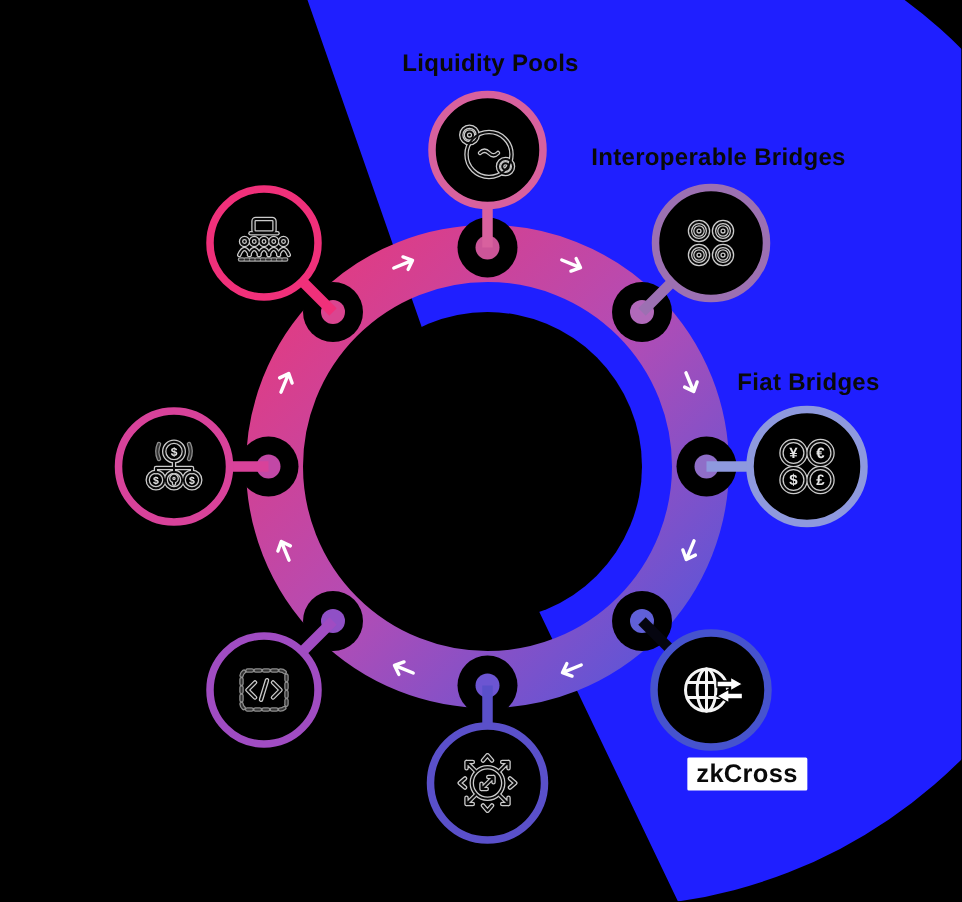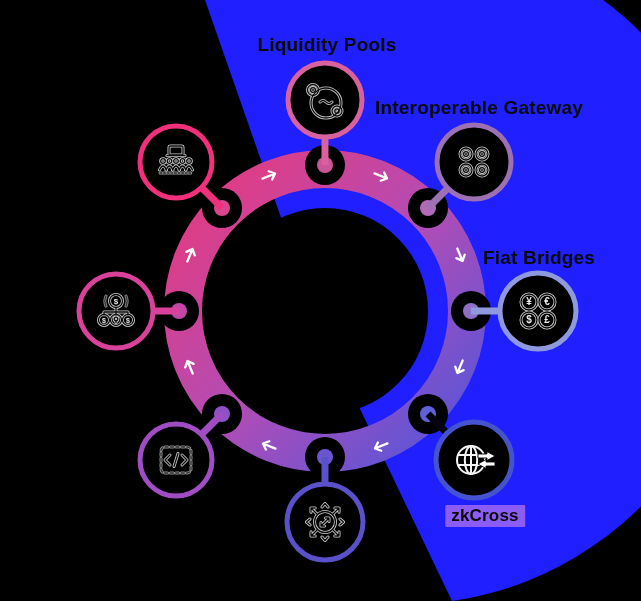--- a/index.html
+++ b/index.html
@@ -2,21 +2,21 @@
 <html><head>
 <meta charset="utf-8">
 <style>
   html,body{margin:0;padding:0;background:#000;}
   #stage{position:relative;width:641px;height:601px;background:#000;overflow:hidden;
          font-family:"Liberation Sans",sans-serif;}
   svg{position:absolute;left:0;top:0;}
   .halo{stroke:#ffffff;stroke-width:3;fill:none;stroke-linecap:round;stroke-linejoin:round;opacity:.8;}
   .core{stroke:#0a0a0a;stroke-width:1.3;fill:none;stroke-linecap:round;stroke-linejoin:round;}
   .lbl{position:absolute;transform:translateX(-50%);white-space:nowrap;
-       font-weight:700;font-size:19px;letter-spacing:.2px;}
+       font-weight:700;font-size:16px;letter-spacing:.2px;}
   .lbl-big{font-size:17px;padding:1px 6px;border-radius:1px;}
   .icontxt{font-family:"Liberation Sans",sans-serif;font-weight:700;fill:#e6e6e6;}
 </style>
 </head>
 <body>
 
 <div id="stage">
 <svg width="641" height="601" viewBox="0 0 641 601">
   <defs>
     <linearGradient id="ringGrad" gradientUnits="userSpaceOnUse" x1="184" y1="170" x2="466" y2="452">
@@ -224,16 +224,16 @@
     <line x1="176" y1="162" x2="222" y2="208" stroke-width="7" style="stroke: rgb(240, 48, 122);"></line>
     <circle cx="176" cy="162" r="36" stroke-width="5" style="fill: rgb(0, 0, 0); stroke: rgb(240, 48, 122);"></circle>
     <g transform="translate(176,162)">
       <use href="#ic-team" class="halo"></use>
           <use href="#ic-team" class="core"></use>
     </g>
   </g>
 </svg>
 
 <div class="lbl" style="left: 327px; top: 34px; color: rgb(10, 10, 10);">Liquidity Pools</div>
-<div class="lbl" style="left: 479px; top: 97px; color: rgb(10, 10, 10);">Interoperable Gateway</div>
+<div class="lbl" style="left: 479px; top: 97px; color: rgb(10, 10, 10);">Interoperable Bridges</div>
 <div class="lbl" style="left: 539px; top: 247px; color: rgb(10, 10, 10);">Fiat Bridges</div>
-<div class="lbl lbl-big" style="left: 485px; top: 505px; color: rgb(10, 10, 10); background-color: #8b5cf6;">zkCross</div>
+<div class="lbl lbl-big" style="left: 498px; top: 505px; color: rgb(10, 10, 10); background-color: #ffffff;">zkCross</div>
 </div>
 
 </body></html>

